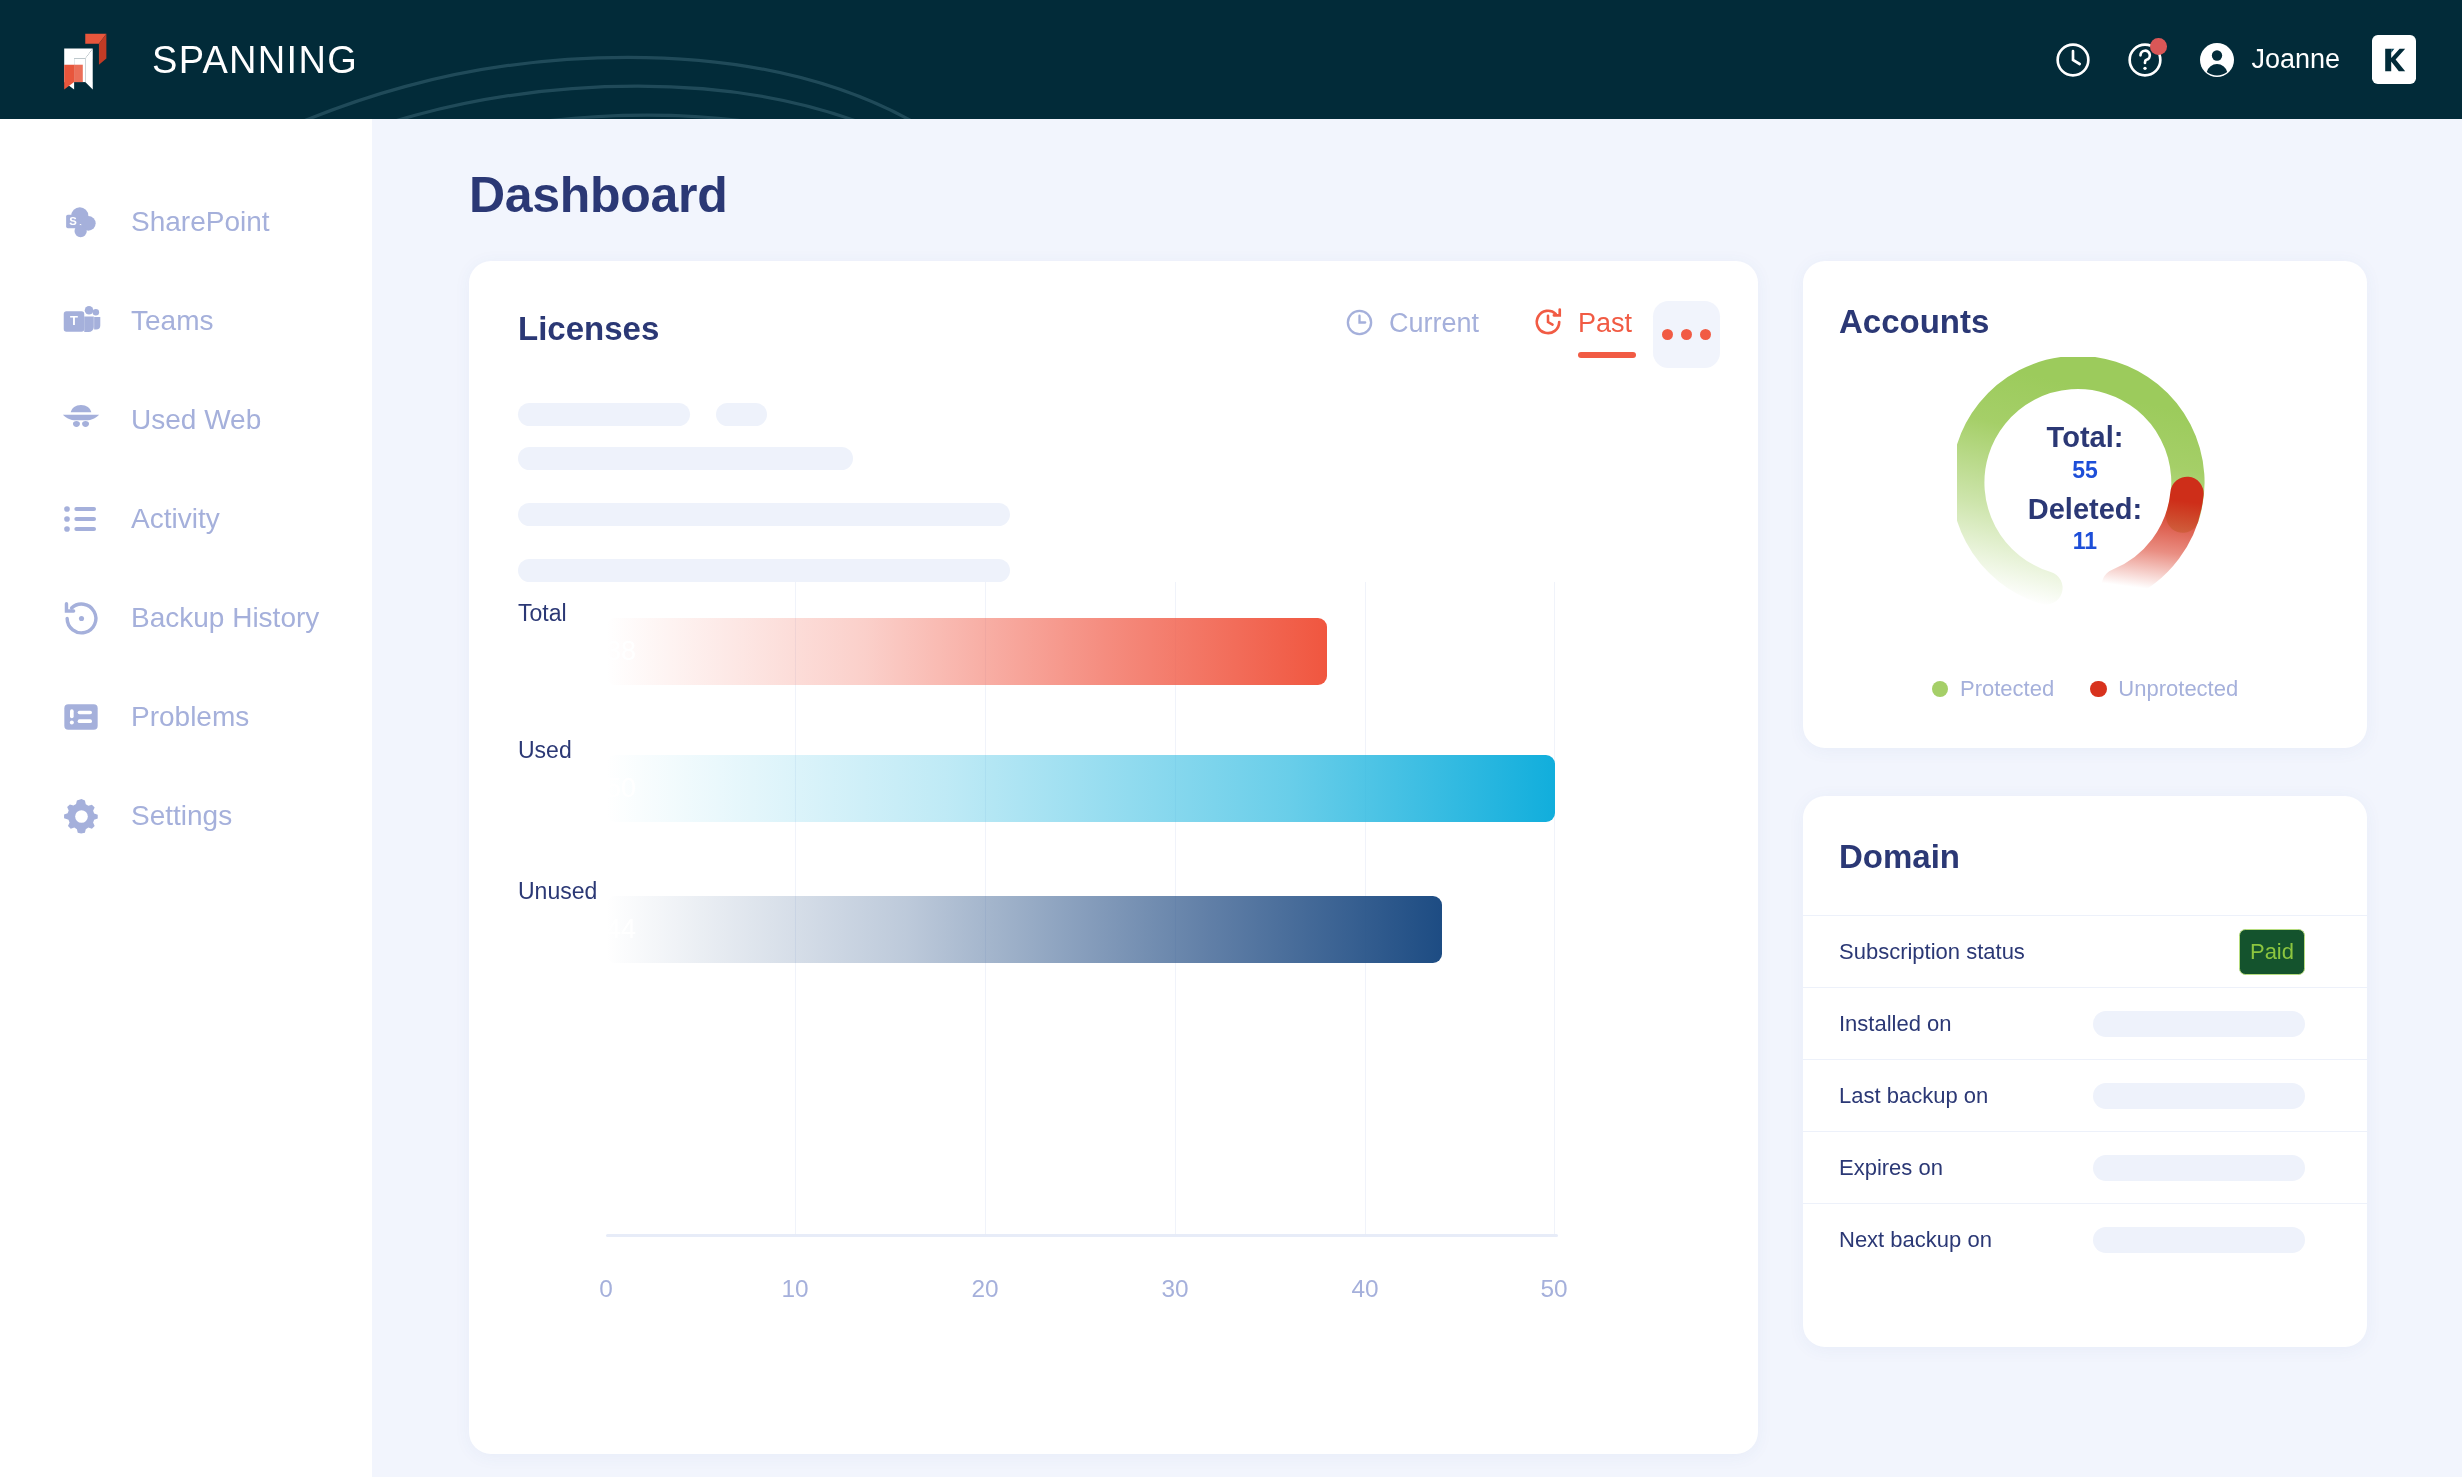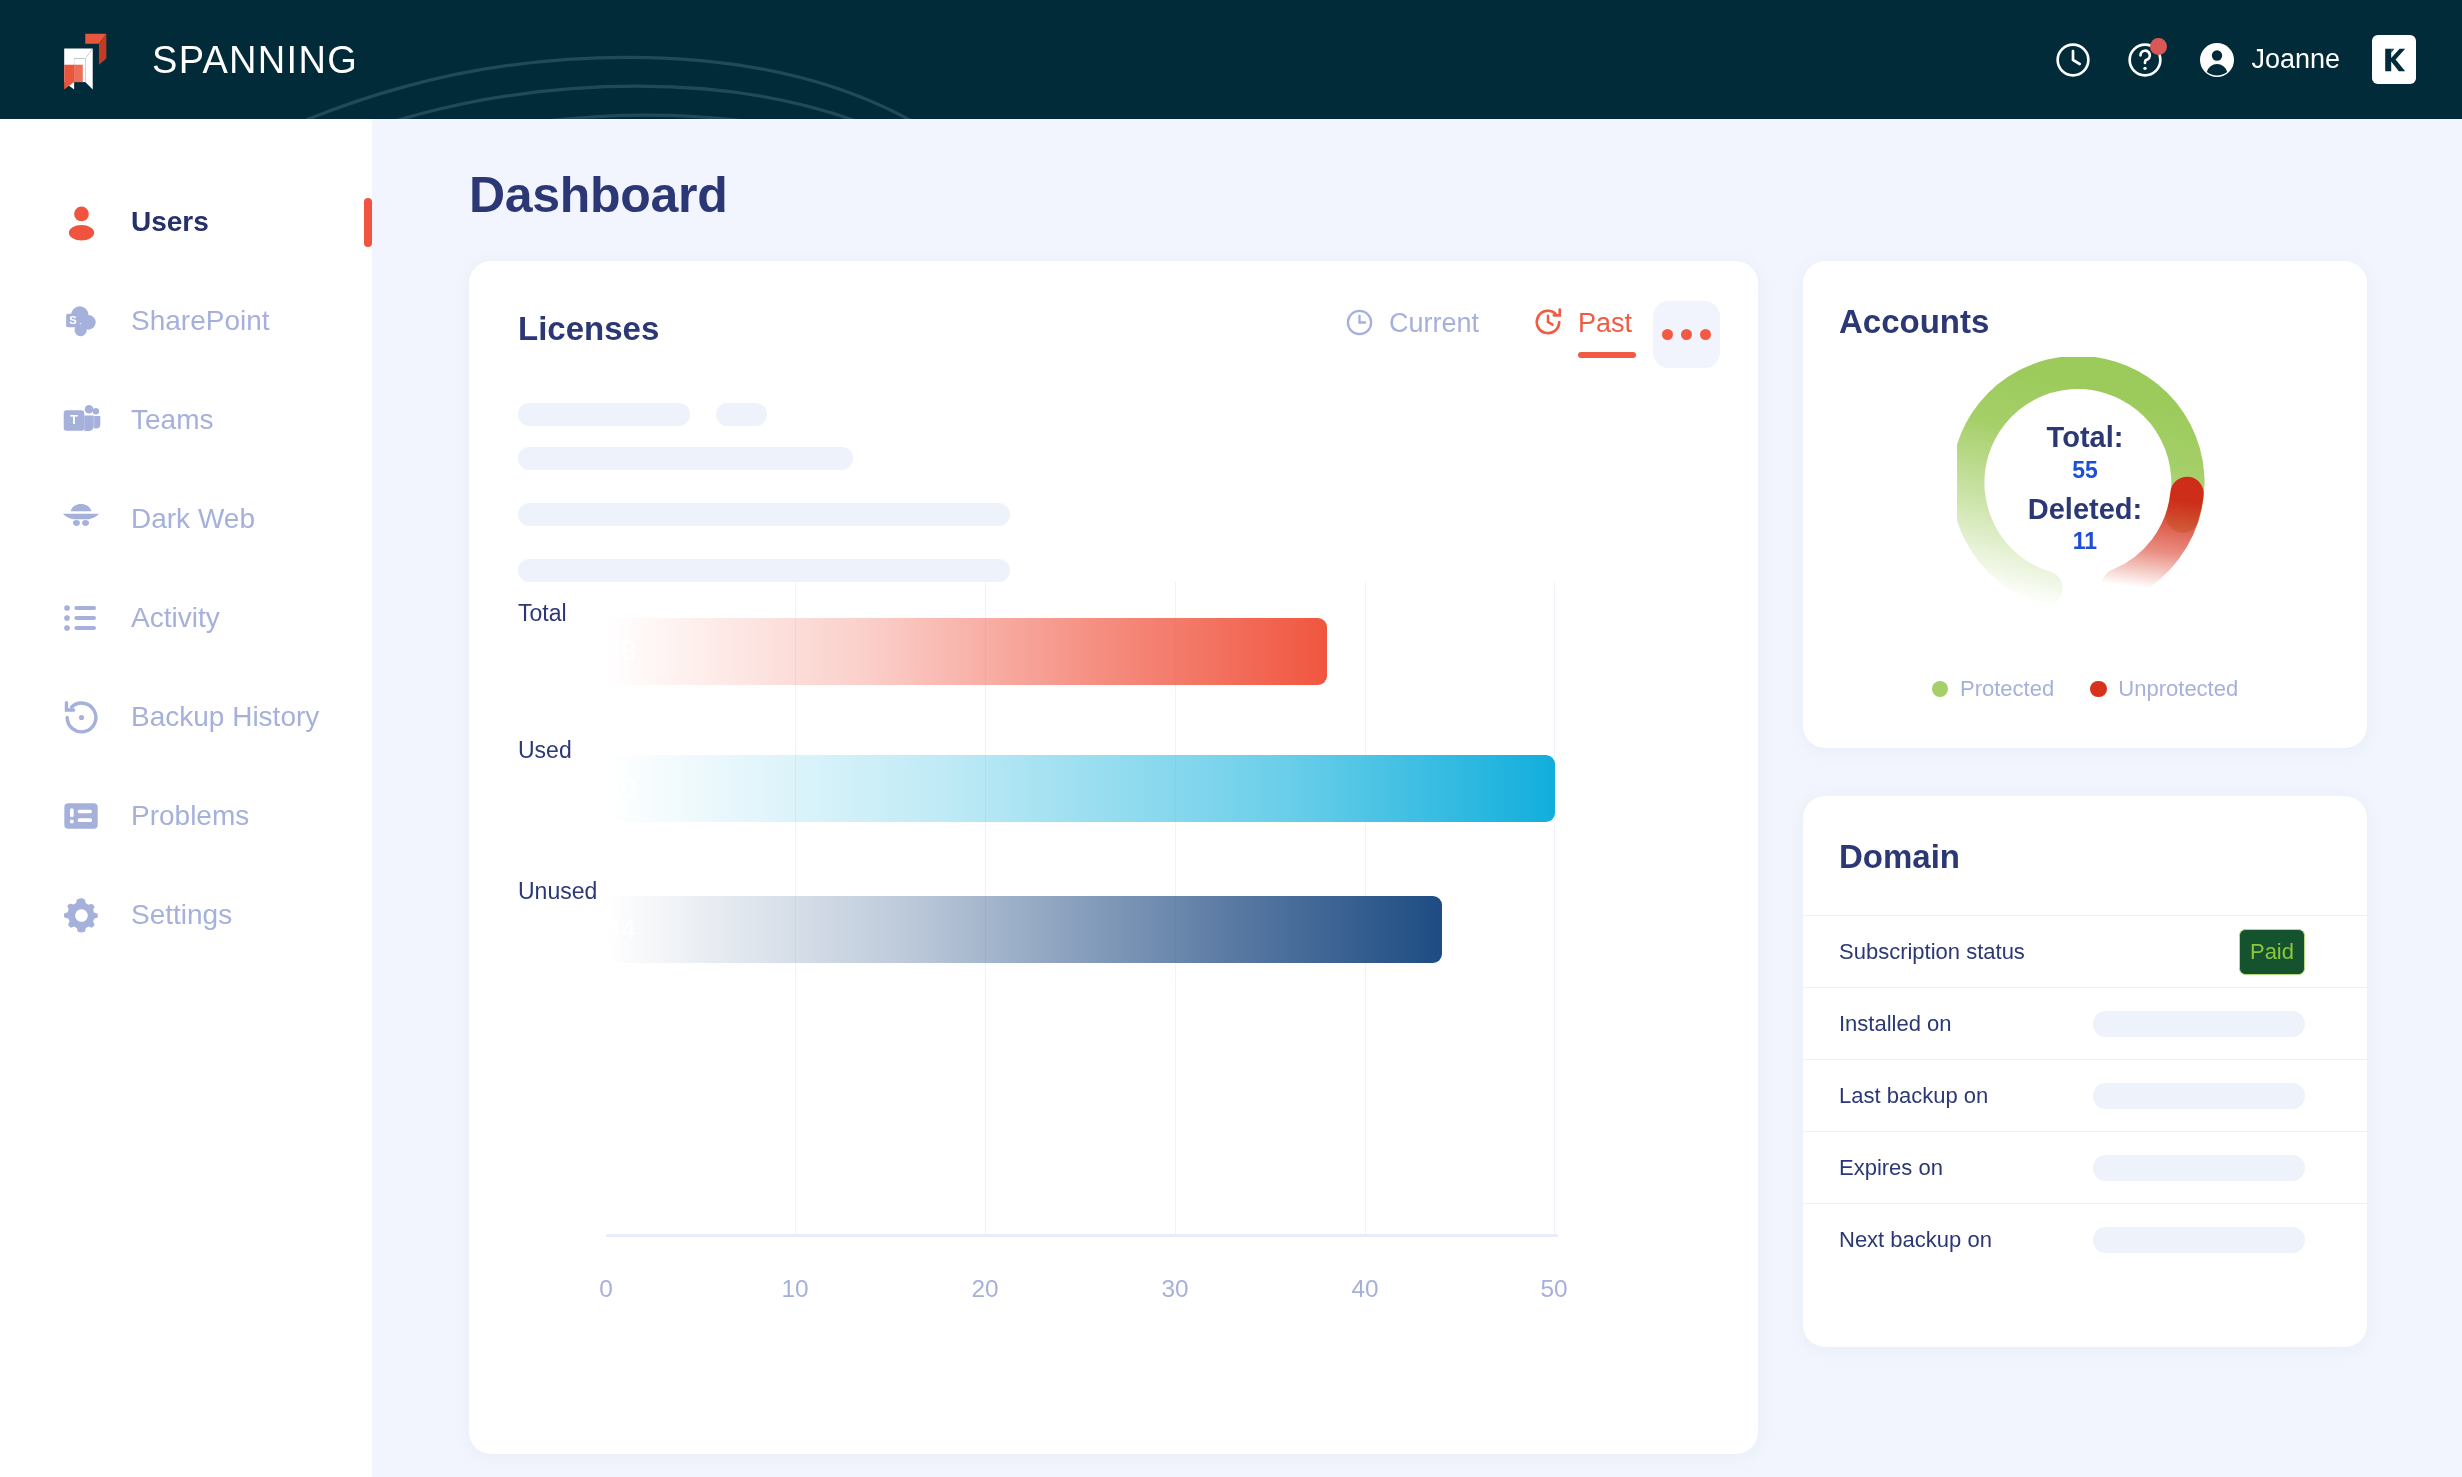--- a/index.html
+++ b/index.html
@@ -197,30 +197,20 @@
           <path d="M9 6h7.5v11.5L27 6h7l-12 13.5L34 34h-8l-9.5-12V34H9z" fill="#022B39"></path>
           <path d="M16.5 6h4l-4 5z" fill="#0C4A5F"></path>
         </svg>
       </div>
     </div>
   </div>
 
   <nav class="sidebar">
     <div class="nav">
 
-      <div class="nav-item active">
-        <span class="nav-icon">
-          <svg viewBox="0 0 24 24" width="41" height="41" fill="#F0543F">
-            <circle cx="12" cy="7" r="4.3"></circle>
-              <ellipse cx="12" cy="18" rx="7.4" ry="4.6"></ellipse>
-          </svg>
-        </span>
-        <span class="nav-label">Users</span>
-        <span class="active-bar"></span>
-      </div>
 
       <div class="nav-item">
         <span class="nav-icon">
           <svg viewBox="0 0 24 24" width="41" height="41">
             <circle cx="11" cy="8" r="5" fill="#A5B0DB"></circle>
             <circle cx="16" cy="12.5" r="4.3" fill="#A5B0DB"></circle>
             <circle cx="11.5" cy="17" r="3.6" fill="#A5B0DB"></circle>
             <rect x="3" y="7.4" width="8" height="8" rx="1" fill="#A5B0DB"></rect>
             <text x="7" y="13.6" font-size="6.6" font-family="Liberation Sans, sans-serif" font-weight="bold" fill="#ffffff" text-anchor="middle">S</text>
           </svg>
@@ -244,21 +234,21 @@
 
       <div class="nav-item">
         <span class="nav-icon">
           <svg viewBox="0 0 24 24" width="42" height="42" fill="#A5B0DB">
             <path d="M12 3.4c3.2 0 5.2 1.7 5.9 4.1H6.1C6.8 5.1 8.8 3.4 12 3.4z"></path>
             <path d="M1.6 9h20.8c0 0-3.1 3.1-6.4 3.1H8C4.7 12.1 1.6 9 1.6 9z"></path>
             <path d="M7.4 14.2c0-1 .9-1.6 2-1.6s2 .6 2 1.6-.9 1.8-2 1.8-2-.8-2-1.8z"></path>
             <path d="M12.6 14.2c0-1 .9-1.6 2-1.6s2 .6 2 1.6-.9 1.8-2 1.8-2-.8-2-1.8z"></path>
           </svg>
         </span>
-        <span class="nav-label">Dark Web</span>
+        <span class="nav-label">Used Web</span>
       </div>
 
       <div class="nav-item">
         <span class="nav-icon">
           <svg viewBox="0 0 24 24" width="40" height="40" fill="#A5B0DB">
             <circle cx="3.6" cy="6" r="1.7"></circle>
               <rect x="8" y="4.8" width="13" height="2.4" rx="1.2"></rect>
             <circle cx="3.6" cy="12" r="1.7"></circle>
               <rect x="8" y="10.8" width="13" height="2.4" rx="1.2"></rect>
             <circle cx="3.6" cy="18" r="1.7"></circle>

